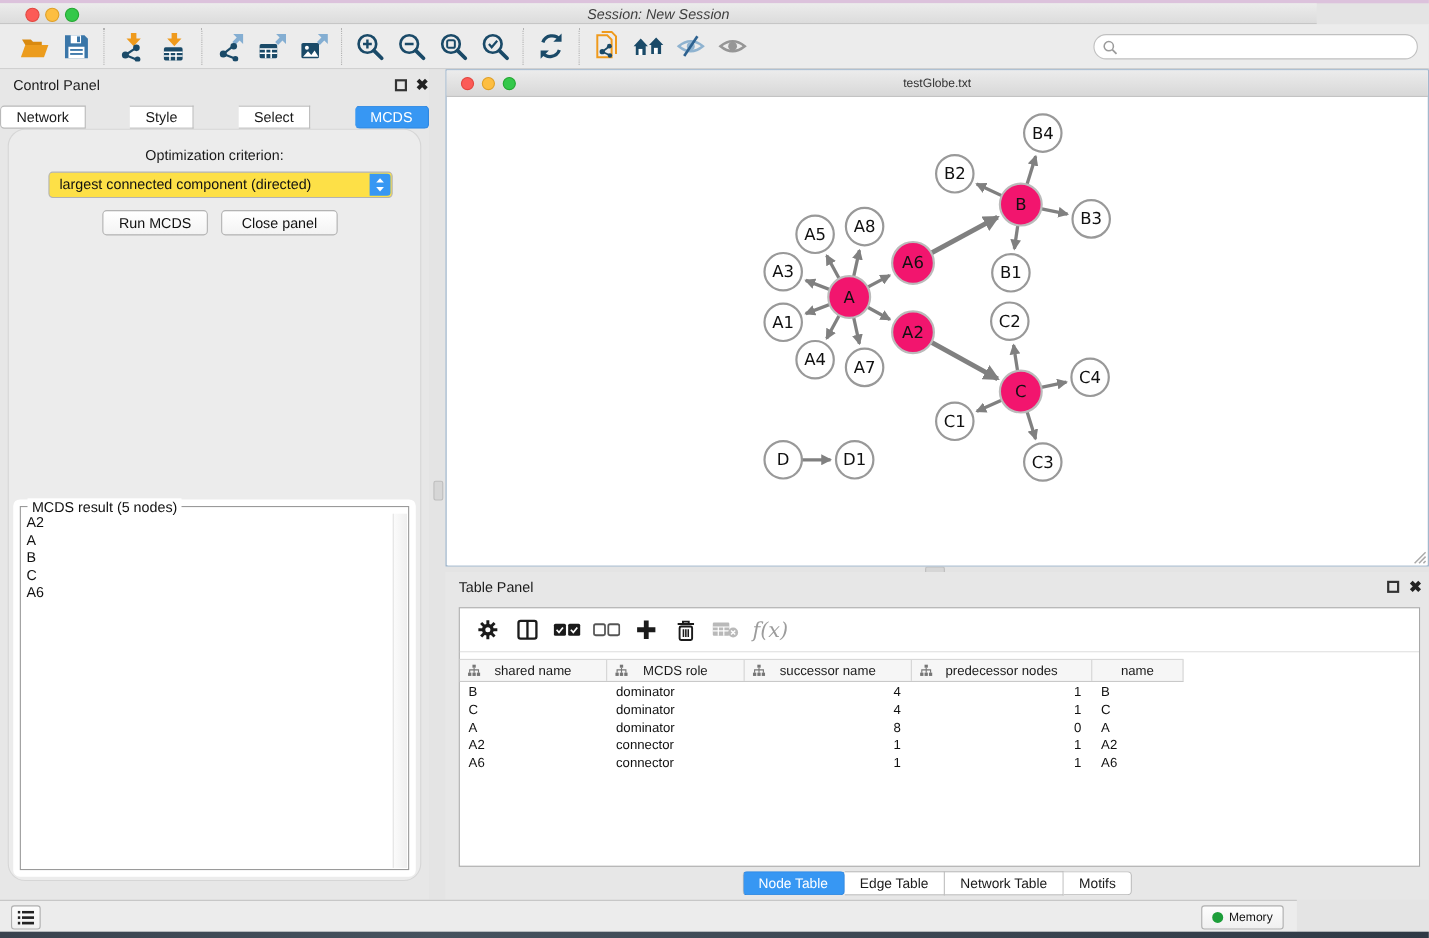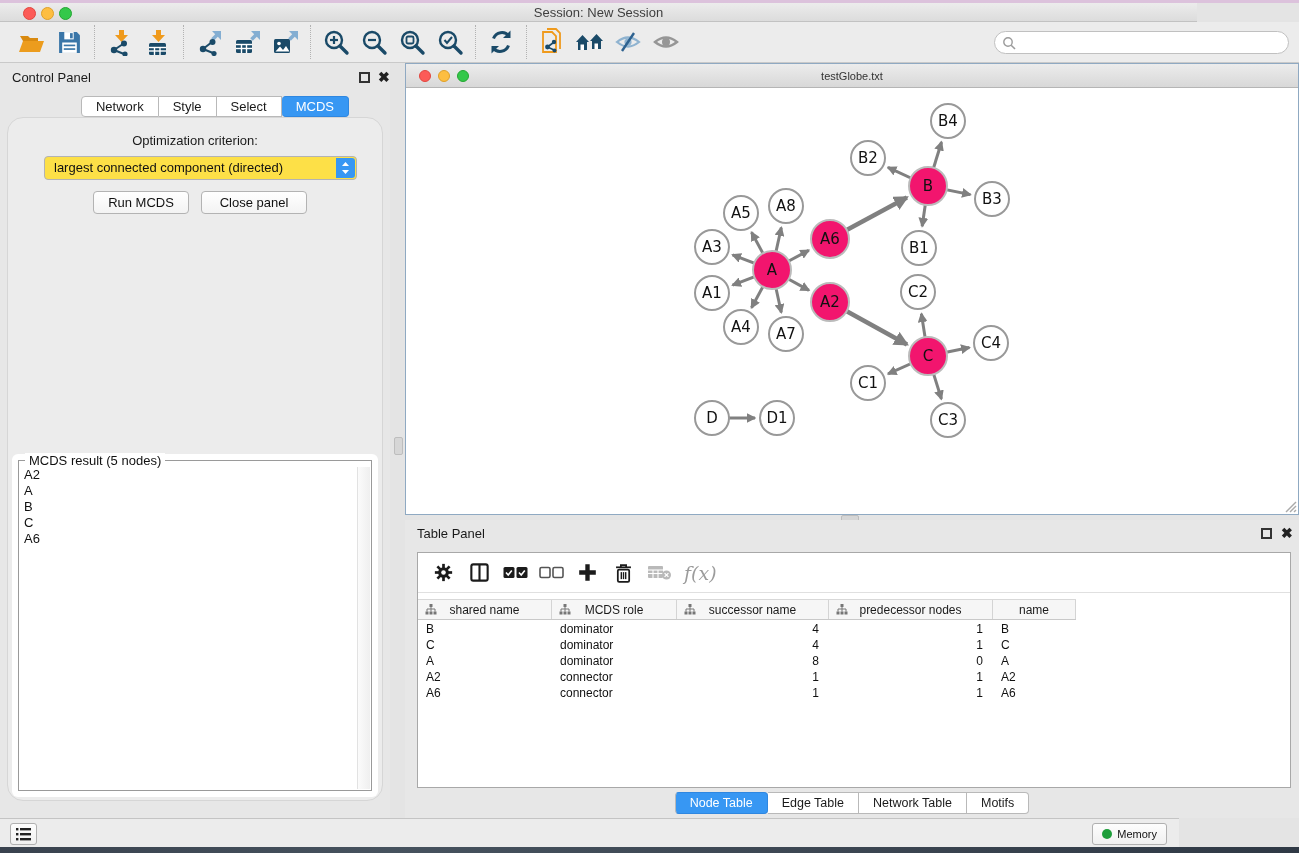--- a/index.html
+++ b/index.html
@@ -2,21 +2,21 @@
 <html><head>
 <meta charset="utf-8">
 <style>
   * { margin:0; padding:0; box-sizing:border-box; }
   html,body { width:1299px; height:853px; overflow:hidden; }
   body { font-family:"Liberation Sans", sans-serif; background:#e4e4e4; position:relative; }
 
   
   .desktop-top { position:absolute; left:0; top:0; width:1299px; height:3px; background:#dcc2dc; }
   .titlebar { position:absolute; left:0; top:3px; width:1197px; height:19px;
-    background:linear-gradient(#ececec,#dcdcdc); border-bottom:1px solid #c2c2c2; }
+    background:linear-gradient(#ececec,#dcdcdc); border-bottom:1px solid #c2c2c2;font-style:italic; }
   .tl { position:absolute; top:4px; width:13px; height:13px; border-radius:50%; }
   .tl.red { left:23px; background:#fc5b57; border:1px solid #e2463f; }
   .tl.yellow { left:41px; background:#fdbe41; border:1px solid #dfa028; }
   .tl.green { left:59px; background:#34c84a; border:1px solid #24a732; }
   .titlebar .title { text-align:center; line-height:19px; font-size:13px; color:#3e3e3e; }
 
   
   .toolbar { position:absolute; left:0; top:22px; width:1299px; height:41px; background:#ececec;
     border-bottom:1px solid #c9c9c9; display:flex; align-items:center; padding-left:12px; }
   .tbtn { width:38px; height:34px; display:flex; align-items:center; justify-content:center; }
@@ -29,21 +29,21 @@
   .main { position:absolute; left:0; top:63px; width:1299px; height:755px; background:#e4e4e4; }
 
   
   .control-panel { position:absolute; left:0; top:0; width:390px; height:755px; background:#e7e7e7; }
   .cp-header { position:absolute; left:0; top:6px; width:100%; height:18px; }
   .cp-header .cp-title { position:absolute; left:12px; top:1px; font-size:13px; color:#1a1a1a; }
   .float-box { position:absolute; top:3px; width:11px; height:11px; border:2px solid #333; }
   .close-x { position:absolute; top:0px; font-size:14px; font-weight:bold; color:#222; line-height:16px; }
   .cp-header .float-box { left:359px; } .cp-header .close-x { left:378px; }
 
-  .cp-tabs { position:absolute; left:0; top:33px; width:100%; display:flex; justify-content:center;margin-left:20px; }
+  .cp-tabs { position:absolute; left:0; top:33px; width:100%; display:flex; justify-content:space-between; }
   .seg { height:21px; line-height:19px; font-size:13px; padding:0 14px; background:#fff;
     border:1px solid #b9b9b9; border-left:none; color:#1a1a1a; }
   .seg:first-child { border-left:1px solid #b9b9b9; border-radius:4px 0 0 4px; }
   .seg:last-child { border-radius:0 4px 4px 0; }
   .seg-active { background:#3797f3; border-color:#2f87e0; color:#fff; border-radius:4px !important; }
 
   .cp-content { position:absolute; left:7px; top:54px; width:376px; height:684px;
     background:#ececec; border:1px solid #d6d6d6; border-radius:16px; }
   .opt-label { position:absolute; left:0; top:15px; width:100%; text-align:center; font-size:13px; color:#1a1a1a; }
   .criterion { position:absolute; left:36px; top:38px; width:313px; height:24px; background:#fde047;

